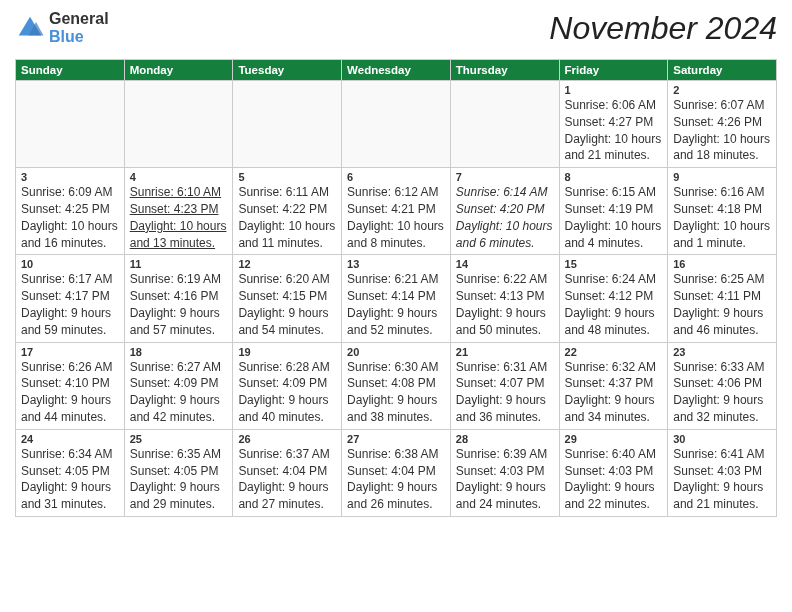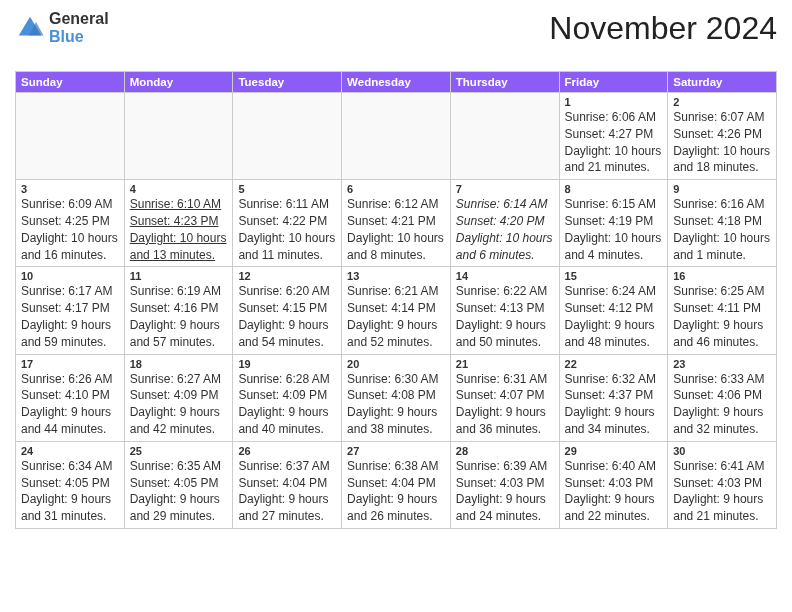--- a/index.html
+++ b/index.html
@@ -12,21 +12,21 @@
     }
     .page {
       width: 792px;
       height: 612px;
       padding: 10px 15px;
     }
     .header {
       display: flex;
       justify-content: space-between;
       align-items: flex-start;
-      margin-bottom: 24px;
+      margin-bottom: 12px;
     }
     .logo {
       display: flex;
       align-items: center;
       gap: 4px;
     }
     .logo-text {
       display: flex;
       flex-direction: column;
       line-height: 1.1;
@@ -40,37 +40,38 @@
       font-size: 16px;
       font-weight: bold;
       color: #4a90d9;
     }
     .logo-icon {
       width: 30px;
       height: 30px;
     }
     .title-block {
       text-align: left;
+      font-style: italic;
     }
     .month-title {
       font-size: 32px;
       font-weight: normal;
       color: #222;
     }
     .subtitle {
       font-size: 15px;
       color: #444;
     }
     .calendar {
       width: 100%;
       border-collapse: collapse;
       table-layout: fixed;
     }
     .calendar th {
-      background: #8b5cf6;
+      background: #15803d;
       color: #fff;
       font-size: 11.5px;
       font-weight: bold;
       padding: 4px 5px;
       text-align: left;
       border: 1px solid #ccc;
     }
     .calendar td {
       border: 1px solid #ccc;
       vertical-align: top;

